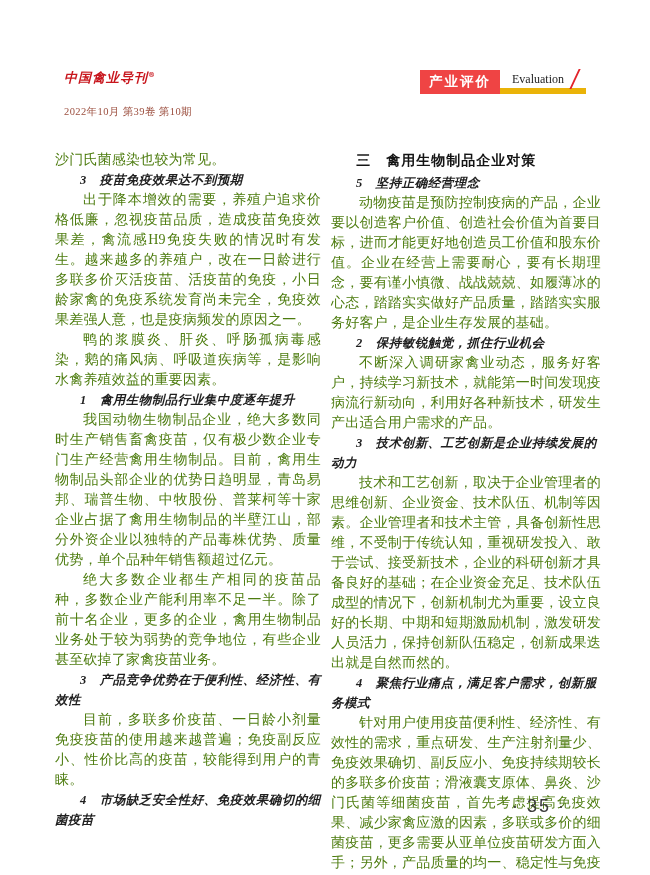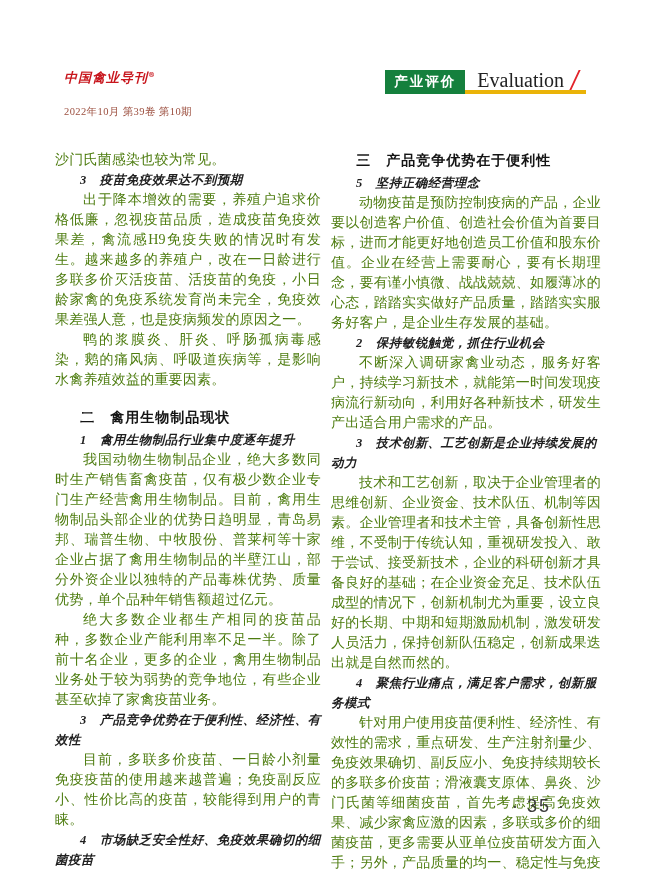--- a/index.html
+++ b/index.html
@@ -35,38 +35,38 @@
   
   .badge {
     position: absolute;
     top: 70px;
     right: 64px;
     display: flex;
     align-items: stretch;
     height: 24px;
   }
   .badge-cn {
-    background: #15803d;
+    background: #ef4444;
     color: #ffffff;
     font-family: "Liberation Sans", sans-serif;
     font-weight: bold;
     font-size: 13.5px;
     letter-spacing: 2px;
     display: flex;
     align-items: center;
     padding: 0 9px;
   }
   .badge-en {
     display: flex;
     align-items: center;
     color: #222222;
     font-family: "Liberation Serif", serif;
-    font-size: 20px;
+    font-size: 12px;
     padding: 0 4px 0 12px;
-    border-bottom: 4px solid #eab308;
+    border-bottom: 6px solid #eab308;
   }
   .slash {
     display: inline-block;
     width: 2px;
     height: 20px;
     background: #e2242b;
     transform: skewX(-25deg);
     margin: 0 6px 0 10px;
   }
   
@@ -133,32 +133,31 @@
     </span>
   </div>
 
   <div class="columns">
 
     <section class="col col-left">
       <p class="cont">沙门氏菌感染也较为常见。</p>
       <p class="sub">3　疫苗免疫效果达不到预期</p>
       <p class="para">出于降本增效的需要，养殖户追求价格低廉，忽视疫苗品质，造成疫苗免疫效果差，禽流感H9免疫失败的情况时有发生。越来越多的养殖户，改在一日龄进行多联多价灭活疫苗、活疫苗的免疫，小日龄家禽的免疫系统发育尚未完全，免疫效果差强人意，也是疫病频发的原因之一。</p>
       <p class="para">鸭的浆膜炎、肝炎、呼肠孤病毒感染，鹅的痛风病、呼吸道疾病等，是影响水禽养殖效益的重要因素。</p>
-      <h2 class="section">二　禽用生物制品现状</h2>
       <p class="sub">1　禽用生物制品行业集中度逐年提升</p>
       <p class="para">我国动物生物制品企业，绝大多数同时生产销售畜禽疫苗，仅有极少数企业专门生产经营禽用生物制品。目前，禽用生物制品头部企业的优势日趋明显，青岛易邦、瑞普生物、中牧股份、普莱柯等十家企业占据了禽用生物制品的半壁江山，部分外资企业以独特的产品毒株优势、质量优势，单个品种年销售额超过亿元。</p>
       <p class="para">绝大多数企业都生产相同的疫苗品种，多数企业产能利用率不足一半。除了前十名企业，更多的企业，禽用生物制品业务处于较为弱势的竞争地位，有些企业甚至砍掉了家禽疫苗业务。</p>
       <p class="sub">3　产品竞争优势在于便利性、经济性、有效性</p>
       <p class="para">目前，多联多价疫苗、一日龄小剂量免疫疫苗的使用越来越普遍；免疫副反应小、性价比高的疫苗，较能得到用户的青睐。</p>
       <p class="sub">4　市场缺乏安全性好、免疫效果确切的细菌疫苗</p>
 
     </section>
 
     <section class="col col-right">
-      <h2 class="section">三　产品竞争优势在于便利性</h2>
+      <h2 class="section">三　禽用生物制品企业对策</h2>
       <p class="sub">5　坚持正确经营理念</p>
       <p class="para">动物疫苗是预防控制疫病的产品，企业要以创造客户价值、创造社会价值为首要目标，进而才能更好地创造员工价值和股东价值。企业在经营上需要耐心，要有长期理念，要有谨小慎微、战战兢兢、如履薄冰的心态，踏踏实实做好产品质量，踏踏实实服务好客户，是企业生存发展的基础。</p>
       <p class="sub">2　保持敏锐触觉，抓住行业机会</p>
       <p class="para">不断深入调研家禽业动态，服务好客户，持续学习新技术，就能第一时间发现疫病流行新动向，利用好各种新技术，研发生产出适合用户需求的产品。</p>
       <p class="sub">3　技术创新、工艺创新是企业持续发展的动力</p>
       <p class="para">技术和工艺创新，取决于企业管理者的思维创新、企业资金、技术队伍、机制等因素。企业管理者和技术主管，具备创新性思维，不受制于传统认知，重视研发投入、敢于尝试、接受新技术，企业的科研创新才具备良好的基础；在企业资金充足、技术队伍成型的情况下，创新机制尤为重要，设立良好的长期、中期和短期激励机制，激发研发人员活力，保持创新队伍稳定，创新成果迭出就是自然而然的。</p>
       <p class="sub">4　聚焦行业痛点，满足客户需求，创新服务模式</p>
       <p class="para"><span>针对用户使用疫苗便利性、经济性、有效性的需求，重点研发、生产注射剂量少、免疫效果确切、副反应小、免疫持续期较长的多联多价疫苗；滑液囊支原体、鼻炎、沙门氏菌等细菌疫苗，首先考虑提高免疫效果、减少家禽应激的因素，多联或多价的细菌疫苗，更多需要从亚单位疫苗研发方面入手；另外，产品质量的均一、稳定性与免疫效力同样重要。企业还可以根据自身特点、梳理产品线，砍掉销量少的品种，集中力量做好具备技术优势的产品，再加上更为贴心、创新性的服务，小企业、弱势企业也能逐步建立起自己的品牌。</span></p>
     </section>
 

